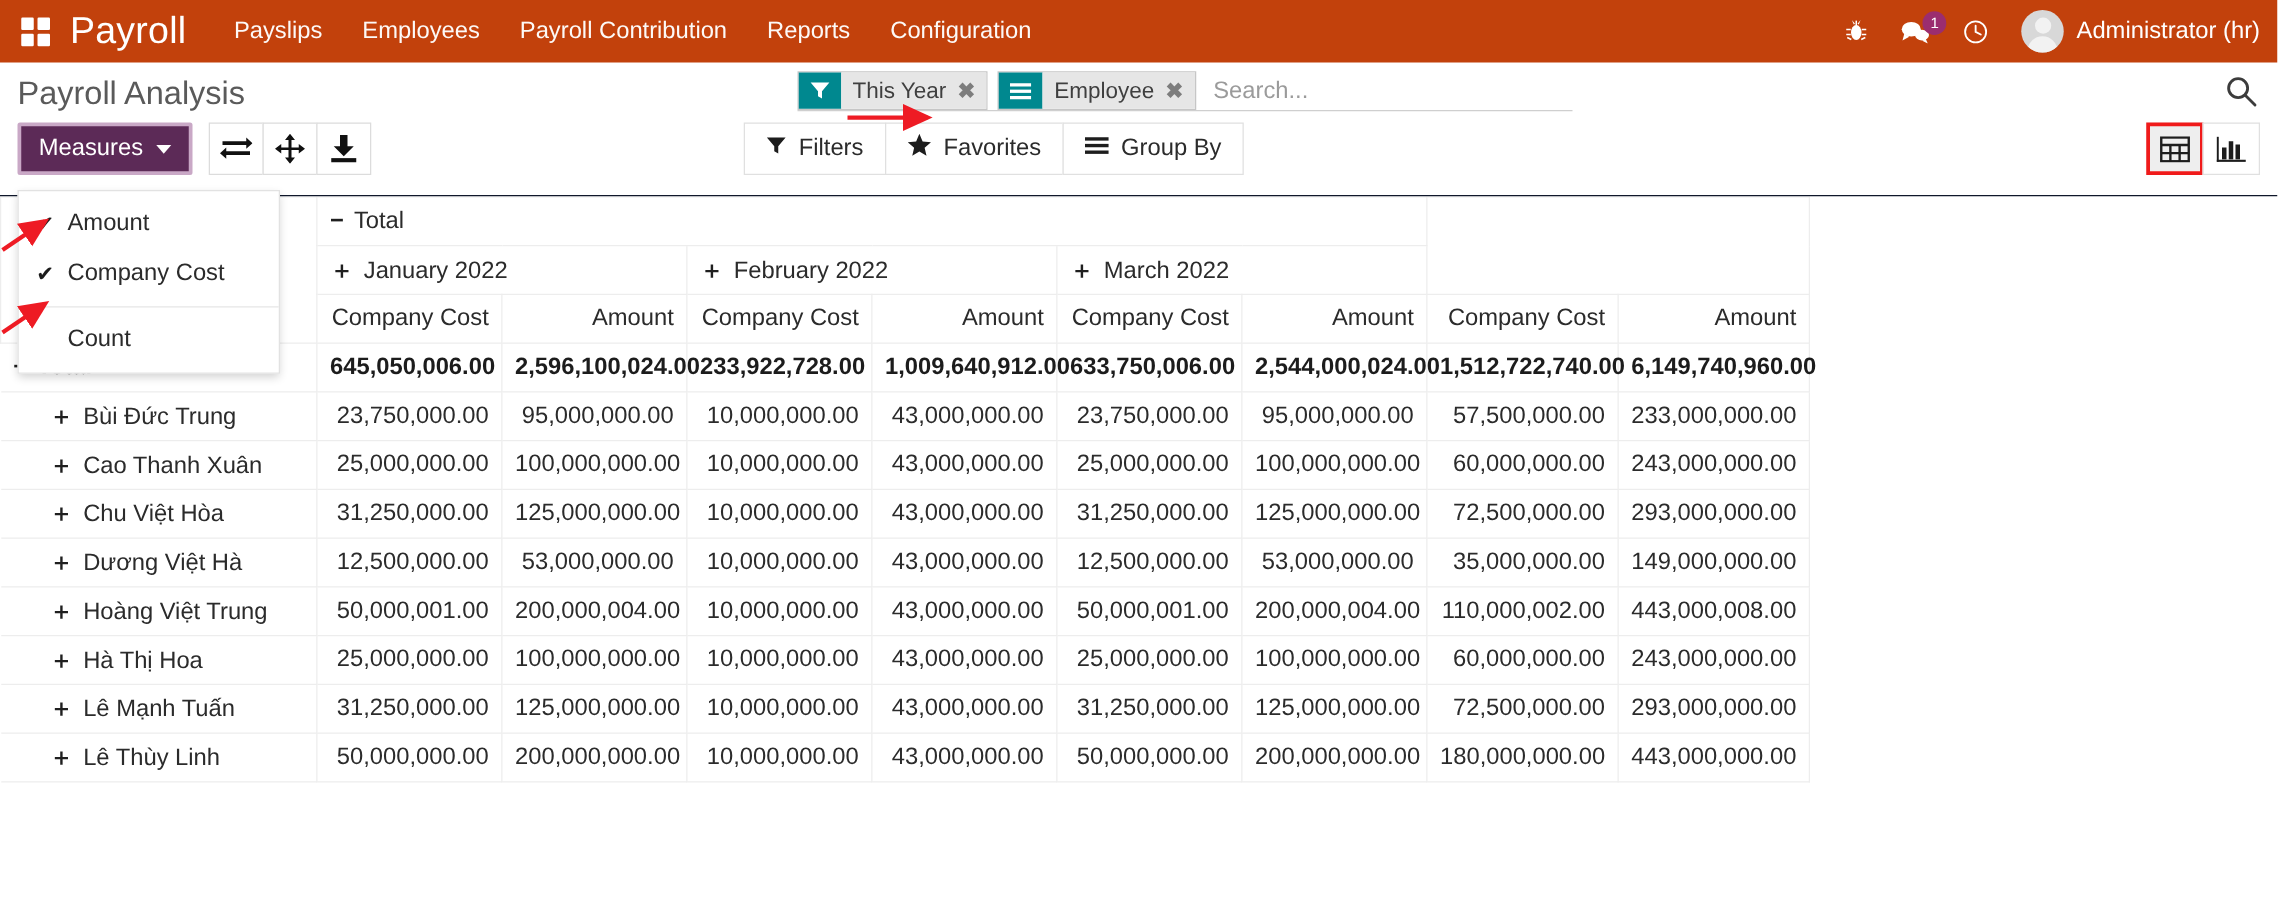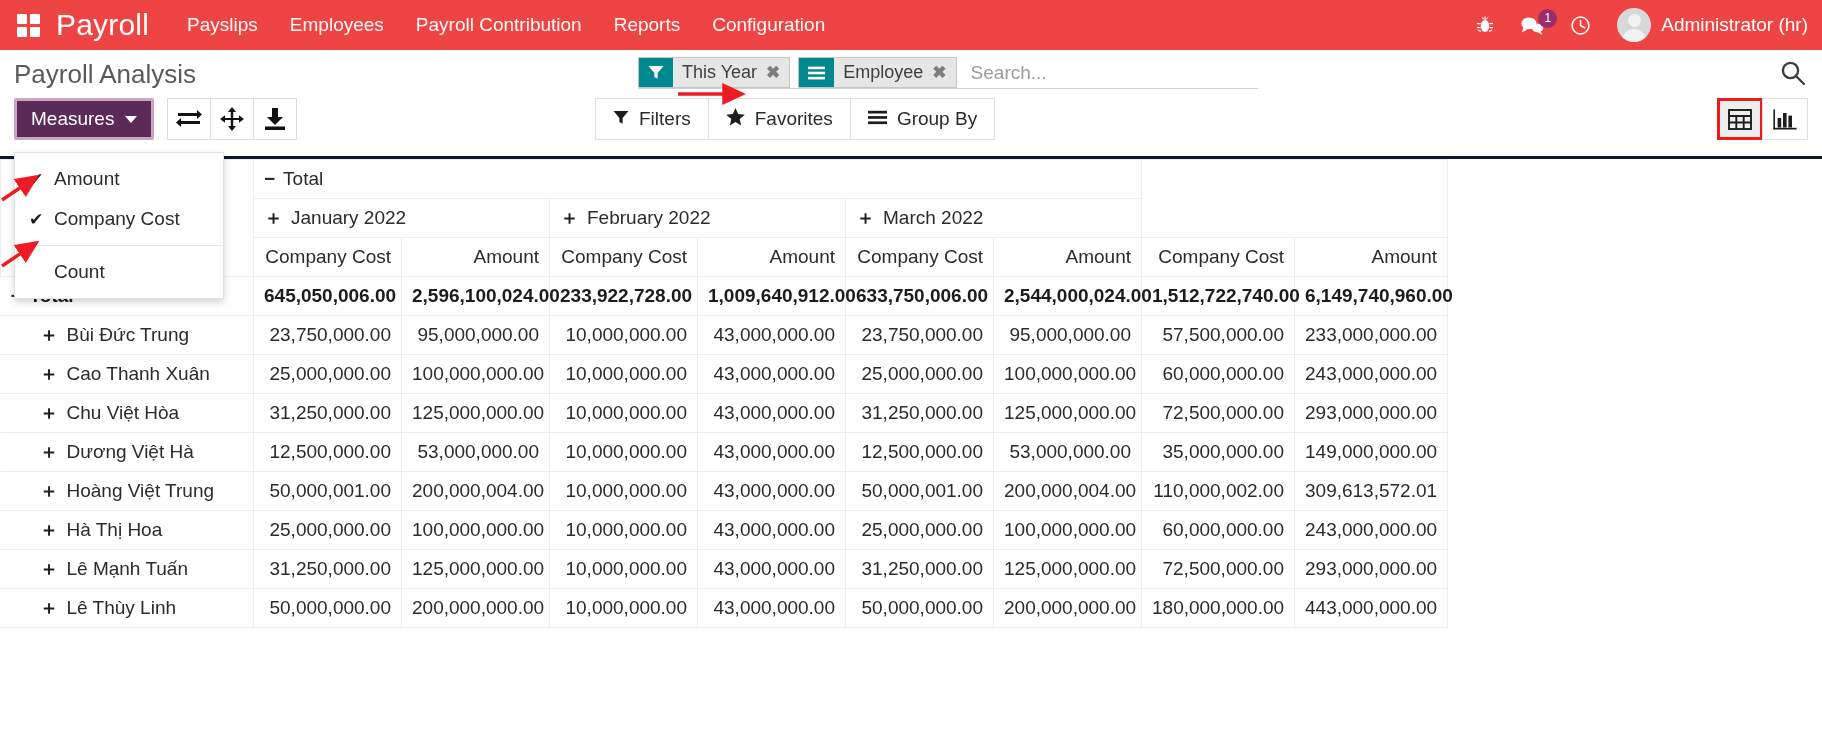--- a/index.html
+++ b/index.html
@@ -6,21 +6,21 @@
   html, body {
     width: 1822px; height: 732px;
     font-family: "Liberation Sans", sans-serif;
     background: #ffffff;
     overflow: hidden;
   }
 
   
   .navbar {
     height: 50px;
-    background: #ef4444;
+    background: #c2410c;
     display: flex;
     align-items: center;
     color: #ffffff;
     position: relative;
     z-index: 40;
   }
   .apps-grid {
     width: 56px; display: flex; align-items: center; justify-content: center;
     cursor: pointer;
   }
@@ -58,21 +58,21 @@
     content:""; position:absolute; width:13px; height:13px; border-radius:50%;
     background:#f2f2f2; left:10.5px; top:6px;
   }
   .avatar::after {
     content:""; position:absolute; width:24px; height:16px; border-radius:12px 12px 0 0;
     background:#f2f2f2; left:5px; top:21px;
   }
   .user-name { font-size: 19px; color: #fff; }
 
   
-  .control-panel { background:#fff; border-bottom:3px solid #0f172a; position:relative; z-index:30;}
+  .control-panel { background:#fff; border-bottom:1px solid #0f172a; position:relative; z-index:30;}
   .cp-row1 {
     display:flex; align-items:center; height:48px; padding:0 14px;
     position: relative;
   }
   .page-title { font-size: 26px; color: #5a5a5a; font-weight:400; }
   .searchview {
     position:absolute; left:638px; top:7px;
     display:flex; align-items:stretch; height:32px;
     border-bottom:1px solid #cfcfcf; min-width:620px;
   }
@@ -459,21 +459,21 @@
         </tr>
         <tr>
           <td class="rowhdr lvl1"><span class="expander">＋</span><span>Hoàng Việt Trung</span></td>
           <td class="num">50,000,001.00</td>
           <td class="num">200,000,004.00</td>
           <td class="num">10,000,000.00</td>
           <td class="num">43,000,000.00</td>
           <td class="num">50,000,001.00</td>
           <td class="num">200,000,004.00</td>
           <td class="num">110,000,002.00</td>
-          <td class="num">309,613,572.01</td>
+          <td class="num">443,000,008.00</td>
           <td class="blank-cell"></td>
         </tr>
         <tr>
           <td class="rowhdr lvl1"><span class="expander">＋</span><span>Hà Thị Hoa</span></td>
           <td class="num">25,000,000.00</td>
           <td class="num">100,000,000.00</td>
           <td class="num">10,000,000.00</td>
           <td class="num">43,000,000.00</td>
           <td class="num">25,000,000.00</td>
           <td class="num">100,000,000.00</td>

